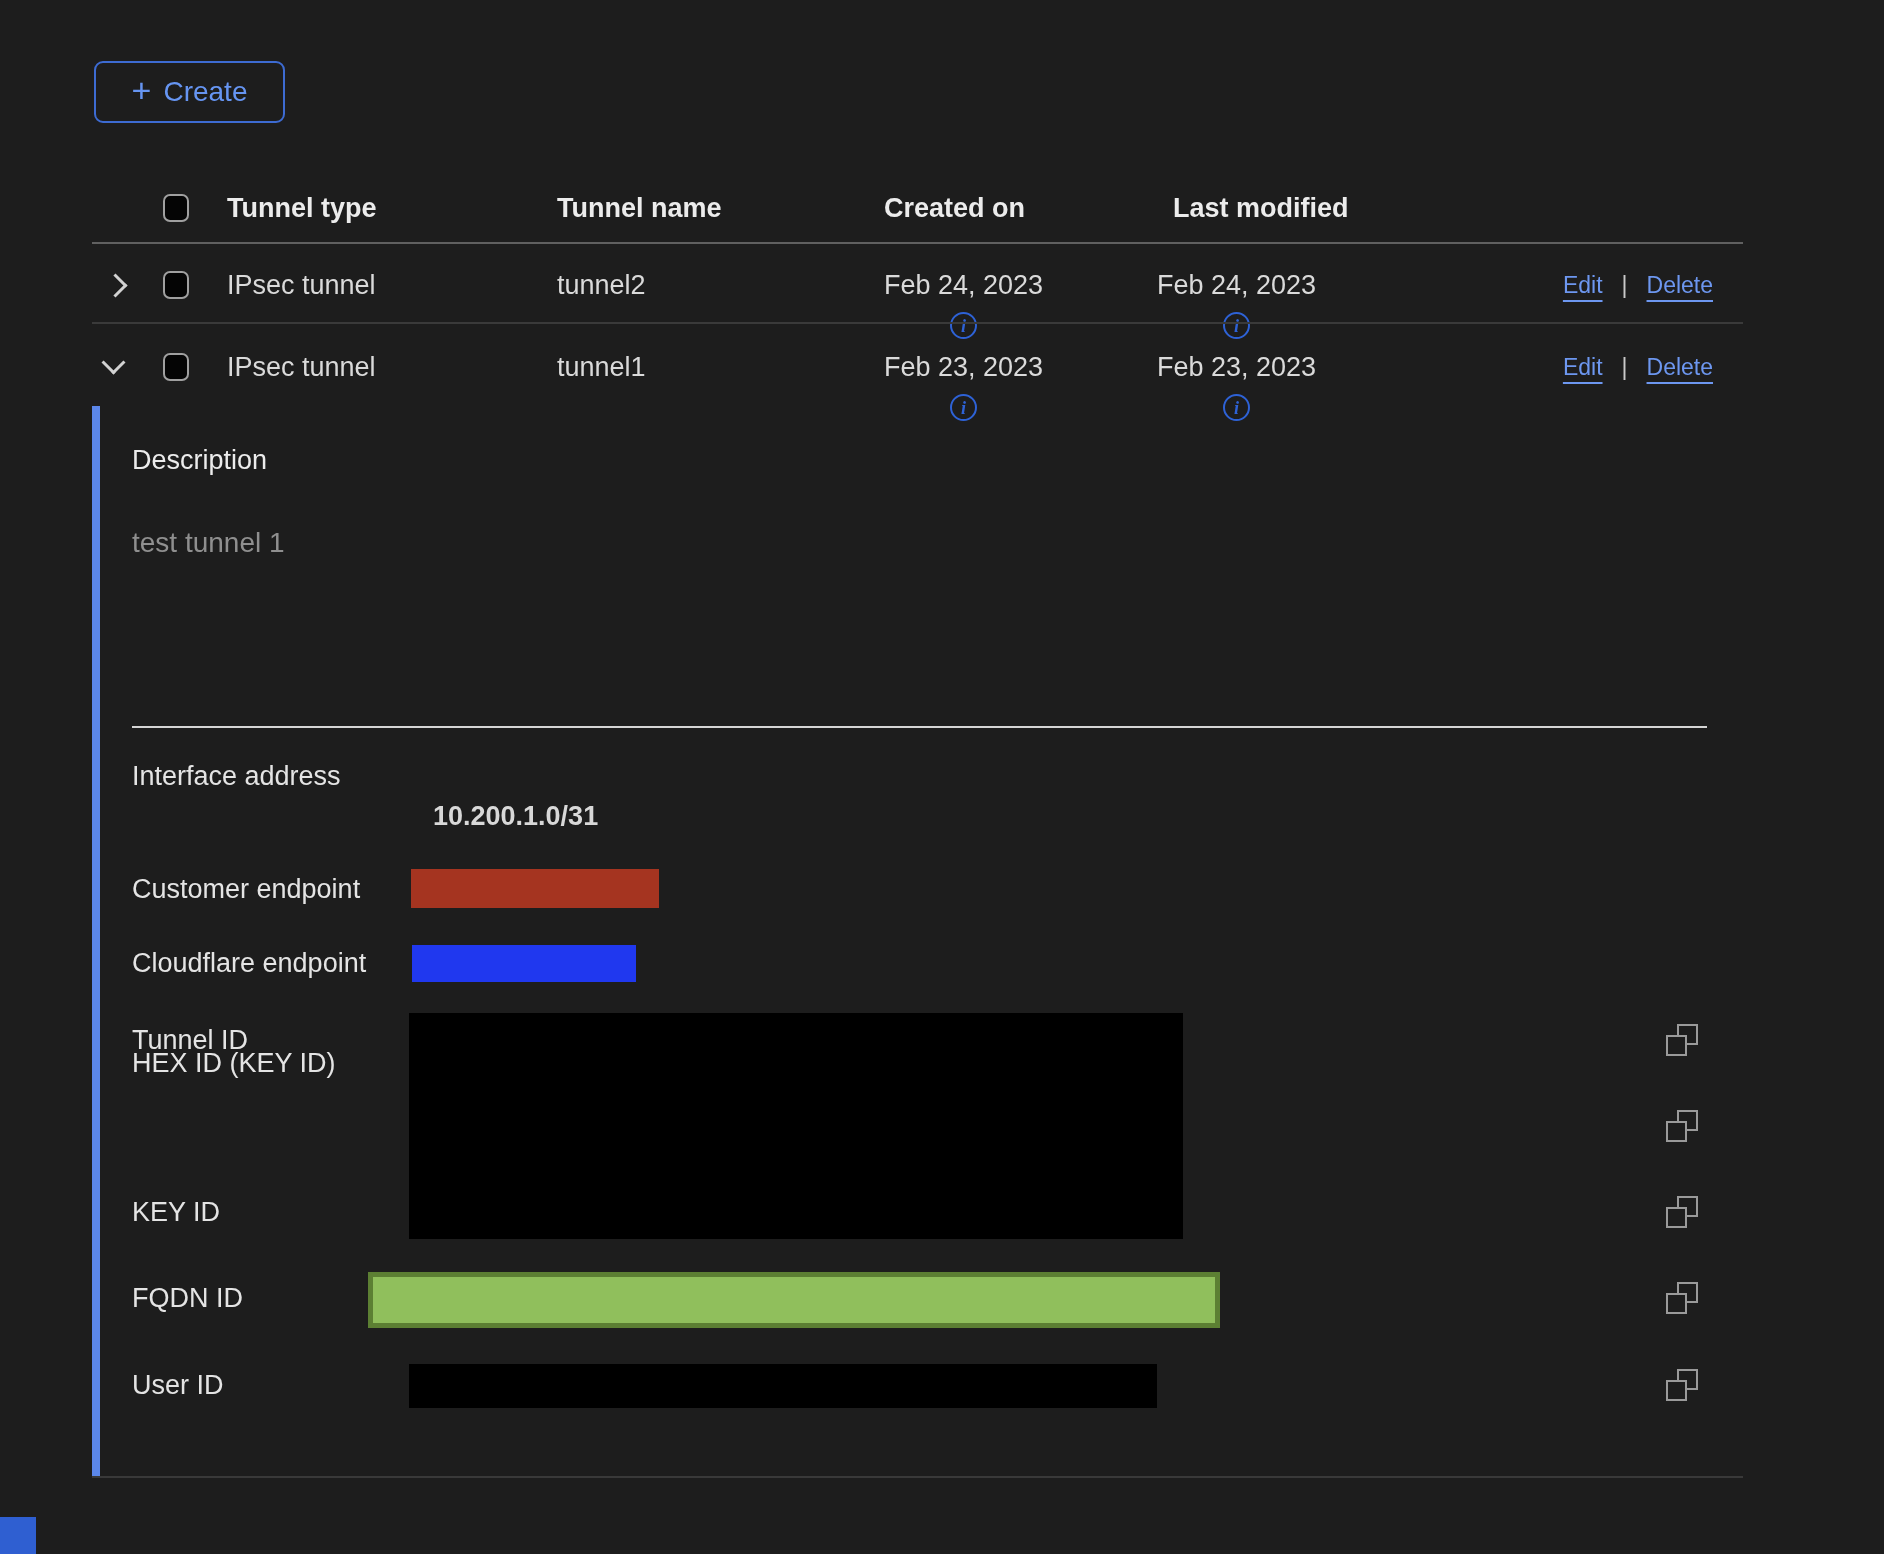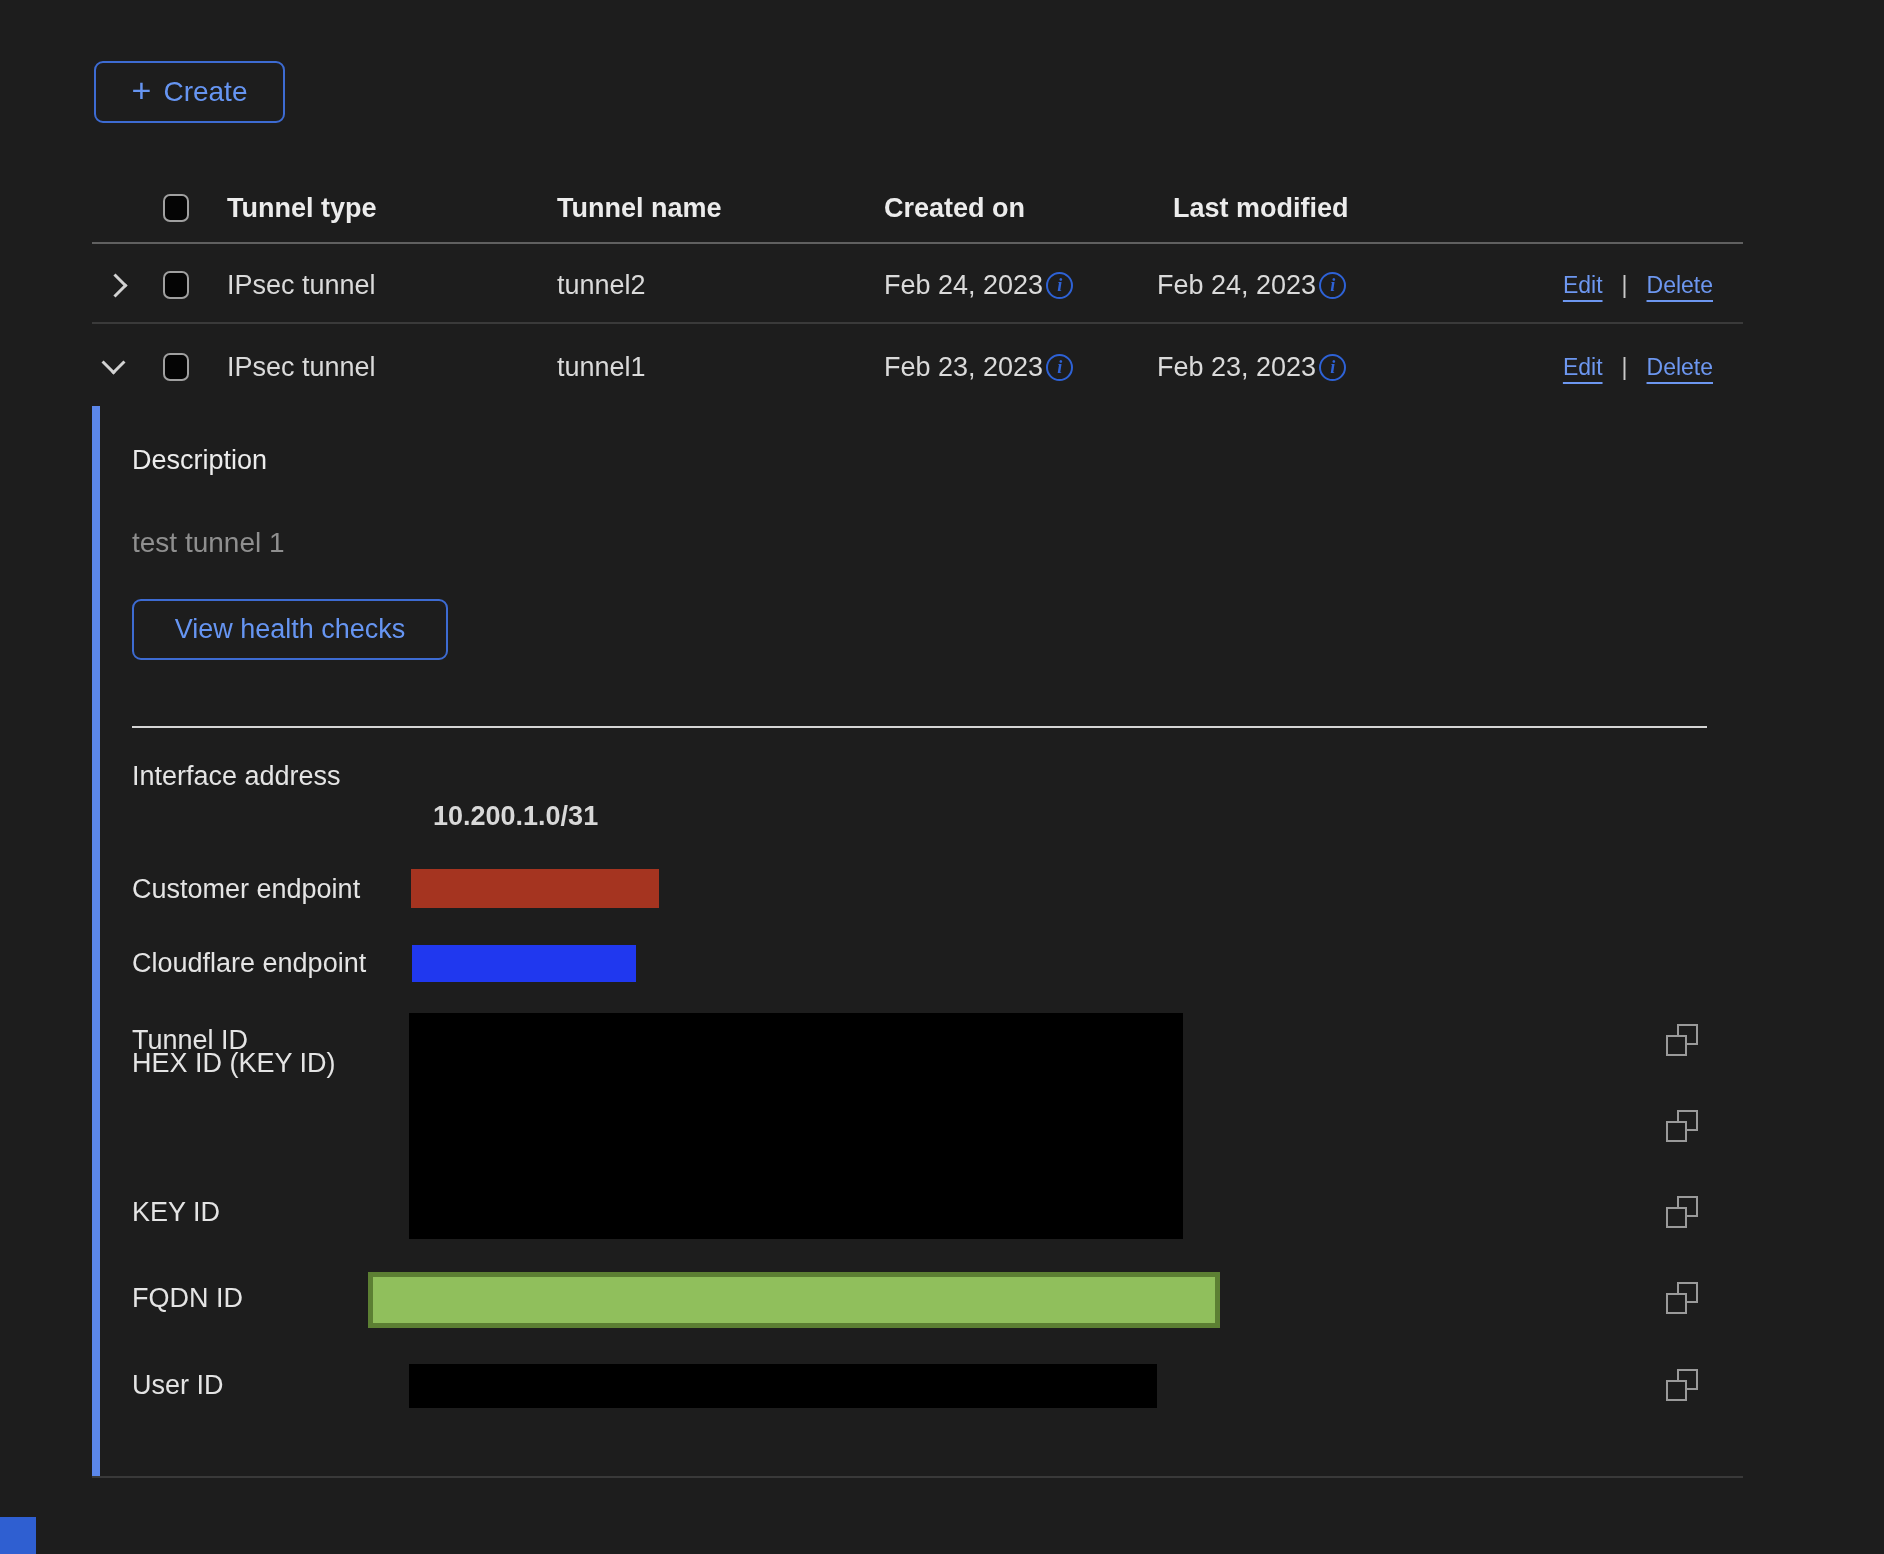--- a/index.html
+++ b/index.html
@@ -32,21 +32,21 @@
   .th{position:absolute;font-size:27px;font-weight:700;color:#ececec;line-height:28px;text-align:right;}
   .cell{position:absolute;font-size:27px;color:#dadada;line-height:28px;}
   .hline{position:absolute;height:2px;}
   .checkbox{position:absolute;width:26px;height:28px;border:2.5px solid #a0a0a0;
     border-radius:7px;background:#050505;cursor:pointer;}
   .chev{position:absolute;width:17px;height:17px;
     border-right:3px solid #d2d2d2;border-bottom:3px solid #d2d2d2;cursor:pointer;}
   .chev.right{transform:rotate(-45deg);}
   .chev.down{transform:rotate(45deg);}
 
-  .date-group{position:absolute;display:flex;align-items:center;gap:3px;}
+  .date-group{position:absolute;display:flex;align-items:center;gap:13px;flex-direction:column;}
   .info-icon{width:27px;height:27px;border:2.5px solid var(--info-blue);border-radius:50%;
     color:var(--info-blue);display:inline-flex;align-items:center;justify-content:center;
     font-family:"Liberation Serif", serif;font-style:italic;font-weight:700;font-size:18px;
     line-height:1;cursor:pointer;flex:0 0 auto;}
 
   .actions{position:absolute;right:171px;display:flex;align-items:center;gap:19px;
     font-size:23px;line-height:28px;}
   .actions a{color:var(--link-blue);text-decoration:underline;text-underline-offset:7px;
     text-decoration-thickness:1.5px;cursor:pointer;}
   .actions .pipe{color:#c9c9c9;}
@@ -128,21 +128,20 @@
   </div>
   <div class="actions" style="top:353px;">
     <a>Edit</a>
     <span class="pipe">|</span>
     <a>Delete</a>
   </div>
 
   <div class="accent-bar"></div>
   <div class="desc-label">Description</div>
   <div class="desc-value">test tunnel 1</div>
-  <button class="health-btn">View health checks</button>
   <div class="hline" style="left:132px;top:726px;width:1575px;background:#d4d4d4;"></div>
 
   <span class="dlabel" style="top:762px;">Interface address</span>
   <span class="dvalue" style="top:802px;">10.200.1.0/31</span>
 
   <span class="dlabel" style="top:875px;">Customer endpoint</span>
   <div class="redact red"></div>
 
   <span class="dlabel" style="top:949px;">Cloudflare endpoint</span>
   <div class="redact blue"></div>

